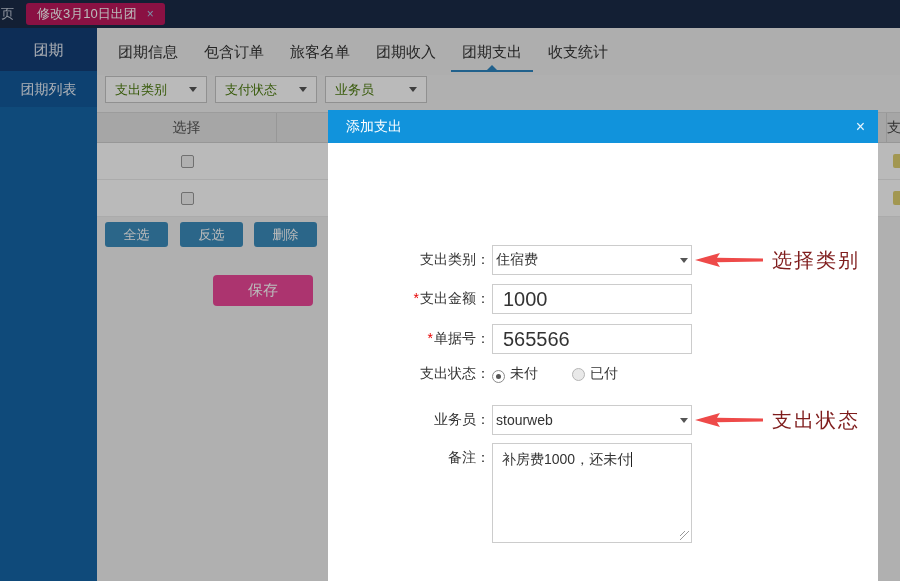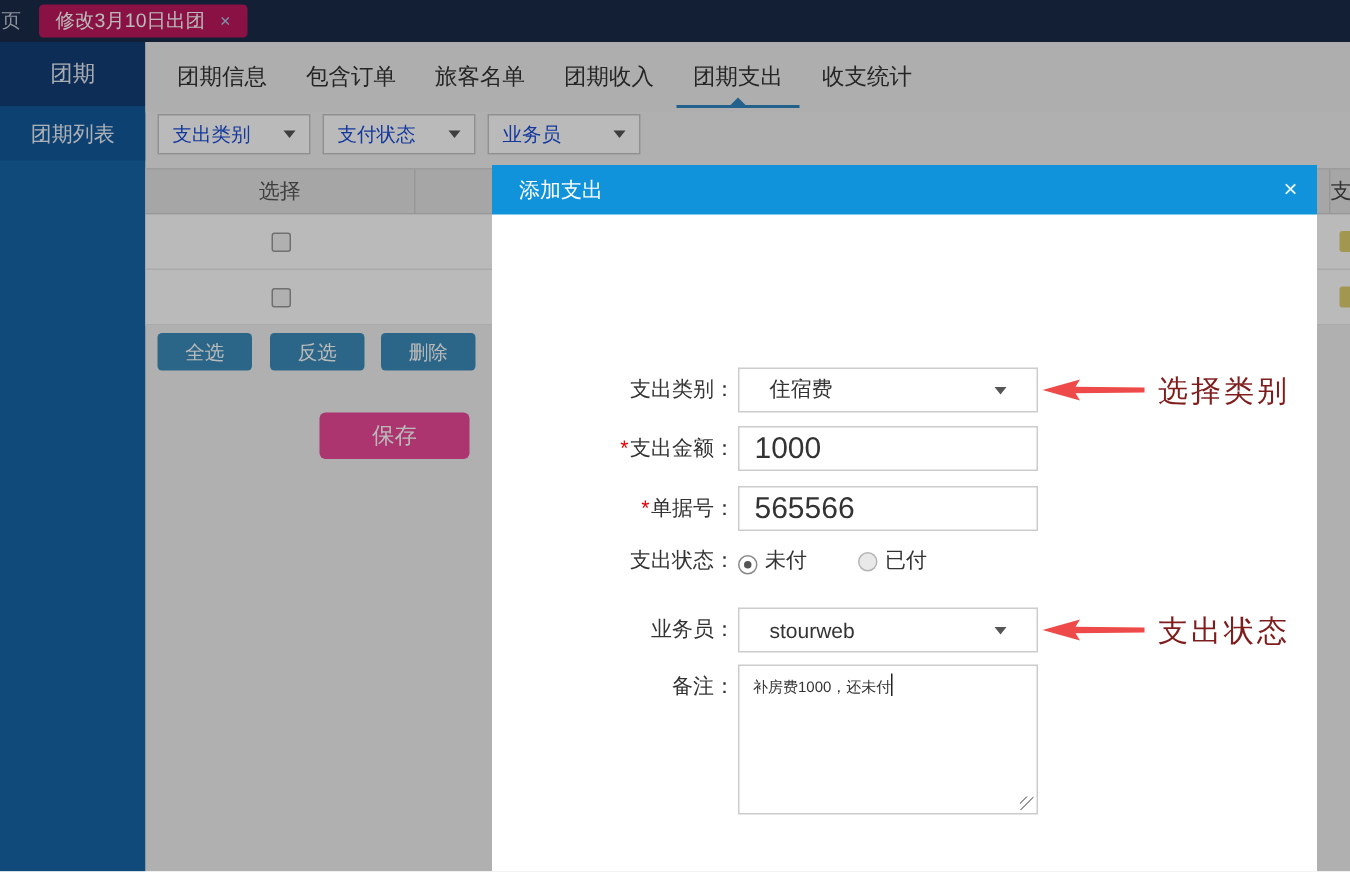--- a/index.html
+++ b/index.html
@@ -19,21 +19,21 @@
   .side-item { height:36px; line-height:36px; text-align:center; background:#125a9c; color:#eef3fa; font-size:14px; }
 
   
   .content { position:absolute; left:97px; top:28px; width:803px; height:553px; background:#f2f2f2; z-index:1; }
   .tabstrip { position:absolute; left:0; top:0; width:803px; height:47px; background:#efefef; display:flex; align-items:stretch; padding-left:8px; }
   .tab { position:relative; padding:0 13px; line-height:47px; font-size:15px; color:#333; white-space:nowrap; }
   .tab.active::after { content:""; position:absolute; left:2px; right:2px; bottom:3px; height:2px; background:#2e86c1; }
   .tab.active::before { content:""; position:absolute; left:50%; margin-left:-5px; bottom:5px; width:0; height:0; border-left:5px solid transparent; border-right:5px solid transparent; border-bottom:5px solid #2e86c1; }
 
   .filterbar { position:absolute; left:0; top:48px; width:803px; height:31px; }
-  .f-select { position:absolute; top:0; width:102px; height:27px; background:#fff; border:1px solid #c6c6c6; display:flex; align-items:center; justify-content:space-between; padding:0 9px; font-size:13px; color:#1d4ed8; }
+  .f-select { position:absolute; top:0; width:102px; height:27px; background:#fff; border:1px solid #c6c6c6; display:flex; align-items:center; justify-content:space-between; padding:0 9px; font-size:13px; color:#4d7c0f; }
   .tri-down { width:0; height:0; border-left:4px solid transparent; border-right:4px solid transparent; border-top:5px solid #555; }
 
   .grid-header { position:absolute; left:0; top:84px; width:803px; height:31px; background:#e4e4e4; border-top:1px solid #d6d6d6; border-bottom:1px solid #cfcfcf; font-size:14px; color:#555; }
   .gh-col1 { position:absolute; left:0; top:0; width:180px; height:100%; line-height:29px; text-align:center; border-right:1px solid #cfcfcf; }
   .gh-col3 { position:absolute; left:789px; top:0; height:100%; line-height:29px; color:#444; border-left:1px solid #cfcfcf; padding-left:0px; }
   .grid-row { position:absolute; left:0; width:803px; height:37px; background:#ffffff; border-bottom:1px solid #ebebeb; }
   .row-check { position:absolute; left:84px; top:12px; width:13px; height:13px; background:#f1f1f1; border:1px solid #9a9a9a; border-radius:2px; }
   .row-frag { position:absolute; left:796px; top:11px; width:12px; height:14px; background:#d9c757; border-radius:2px; opacity:.85; }
 
   .btn-blue { position:absolute; height:25px; width:63px; background:#3c8dbc; border:none; border-radius:3px; color:#fff; font-size:13px; font-family:inherit; }
@@ -46,29 +46,29 @@
   .modal { position:absolute; left:328px; top:110px; width:550px; height:490px; background:#fff; z-index:100; }
   .modal-header { position:relative; height:33px; background:#1193dc; }
   .modal-title { position:absolute; left:18px; top:0; line-height:33px; color:#fff; font-size:14px; }
   .modal-close { position:absolute; right:13px; top:0; line-height:33px; color:#e9f5fd; font-size:16px; cursor:default; }
   .modal-body { position:relative; width:100%; height:457px; }
 
   .m-row { position:absolute; left:0; width:100%; display:flex; align-items:center; }
   .m-label { width:162px; text-align:right; font-size:14px; color:#333; flex:none; }
   .req { color:#e60000; margin-right:1px; }
   .m-field { margin-left:2px; }
-  .m-select { width:200px; height:30px; border:1px solid #ccc; background:#fff; display:flex; align-items:center; justify-content:space-between; padding:0 20px; font-size:14px; color:#333; }
+  .m-select { width:200px; height:30px; border:1px solid #ccc; background:#fff; display:flex; align-items:center; justify-content:space-between; padding:0 3px; font-size:14px; color:#333; }
   .m-input { width:200px; height:30px; border:1px solid #ccc; background:#fff; padding:12px 10px; font-size:20px; color:#333; font-family:inherit; }
   .radio-group { display:flex; align-items:flex-end; font-size:14px; color:#333; }
   .radio { width:13px; height:13px; border-radius:50%; margin-right:5px; position:relative; flex:none; }
   .radio.on { border:1px solid #8a8a8a; background:#fff; }
   .radio.on::after { content:""; position:absolute; left:3px; top:3px; width:5px; height:5px; border-radius:50%; background:#555; }
   .radio.off { border:1px solid #b5b5b5; background:#e9e9e9; }
   .radio-opt2 { margin-left:34px; display:flex; align-items:center; }
-  .m-textarea { width:200px; height:100px; border:1px solid #ccc; background:#fff; padding:5px 9px; font-size:10px; color:#333; line-height:1.45; position:relative; }
+  .m-textarea { width:200px; height:100px; border:1px solid #ccc; background:#fff; padding:5px 9px; font-size:14px; color:#333; line-height:1.45; position:relative; }
   .caret { display:inline-block; width:1px; height:15px; background:#222; vertical-align:-3px; }
   .resize-grip { position:absolute; right:2px; bottom:2px; width:9px; height:9px; background:linear-gradient(135deg, transparent 0 3px, #9a9a9a 3px 4px, transparent 4px 6px, #9a9a9a 6px 7px, transparent 7px); }
 
   .annotation { position:absolute; height:30px; display:flex; align-items:center; z-index:5; }
   .ann-text { color:#7f1d1d; font-size:20px; letter-spacing:2px; margin-left:8px; white-space:nowrap; }
 </style>
 </head>
 <body>
 
 <div class="screen">

